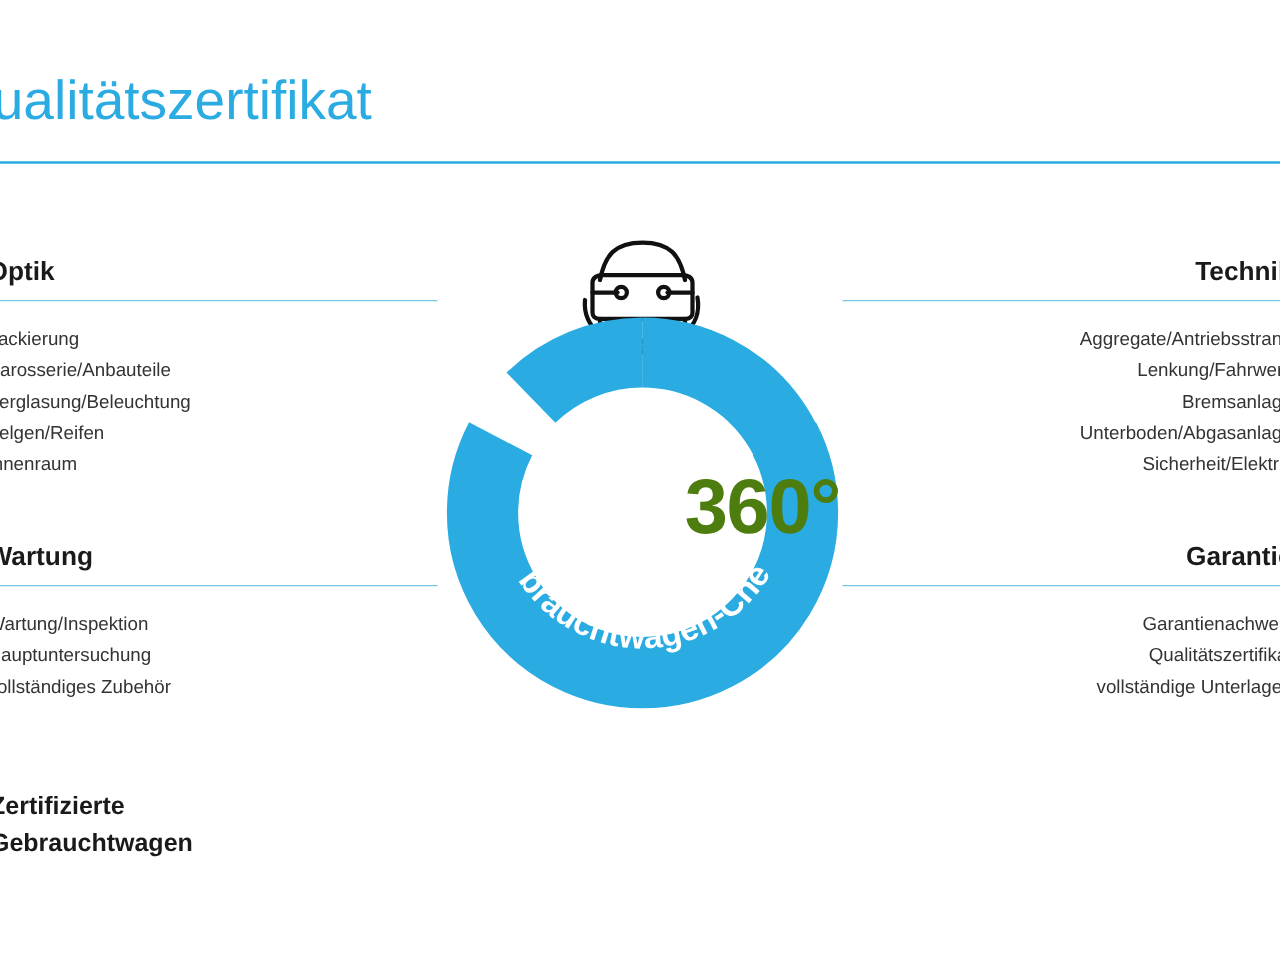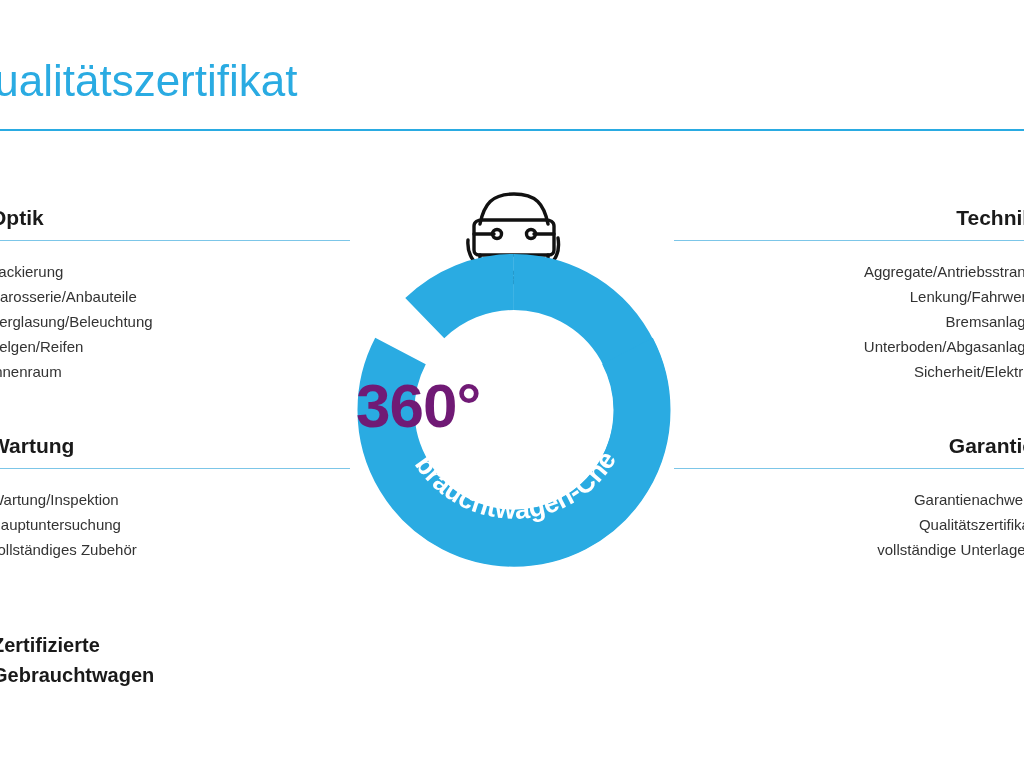--- a/index.html
+++ b/index.html
@@ -111,24 +111,24 @@
     left: 0;
     top: 0;
     width: 316px;
     height: 316px;
   }
   .badge-degree {
     position: absolute;
     left: 0;
     top: 118px;
     width: 316px;
-    text-align: left;
+    text-align: right;
     font-size: 62px;
     font-weight: 700;
-    color: #701a75;
+    color: #4d7c0f;
     letter-spacing: -1px;
   }
   .car-icon {
     position: absolute;
     left: 98px;
     top: -72px;
     width: 120px;
     height: 110px;
   }
   .arc-text {

